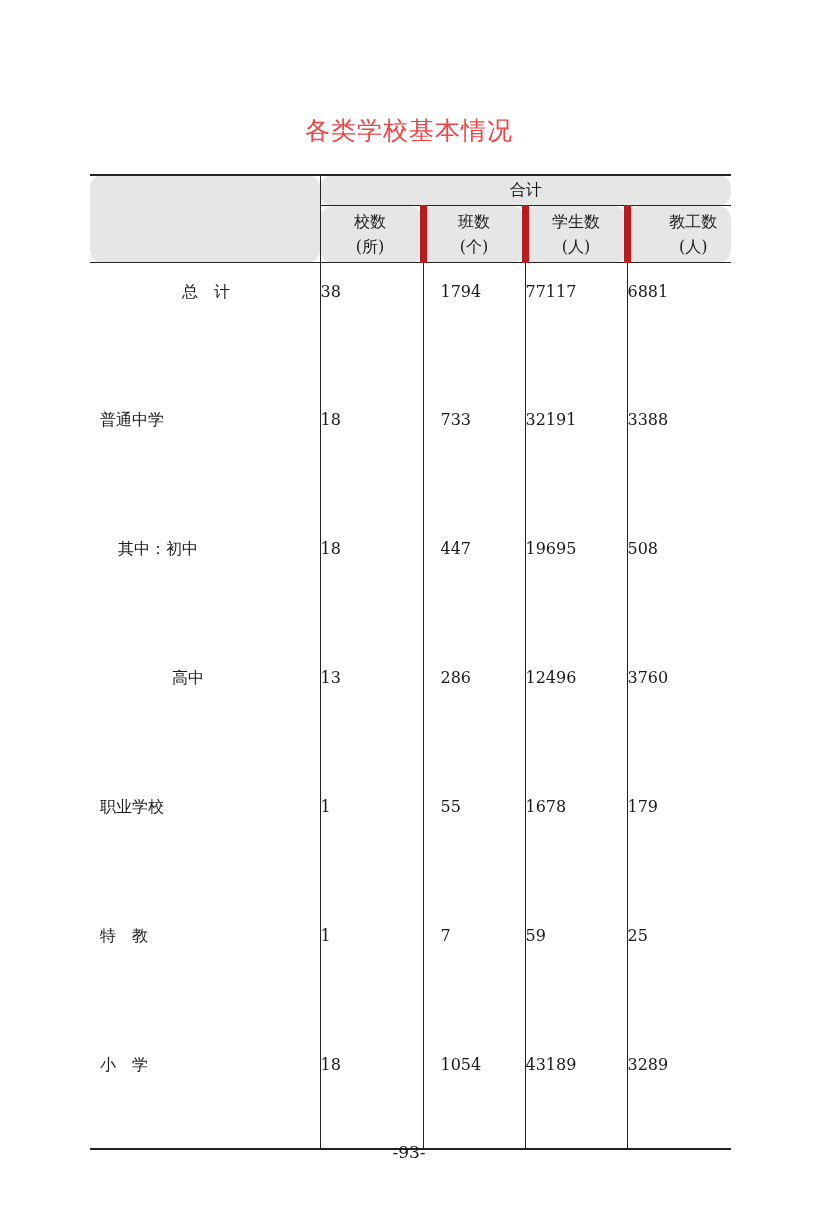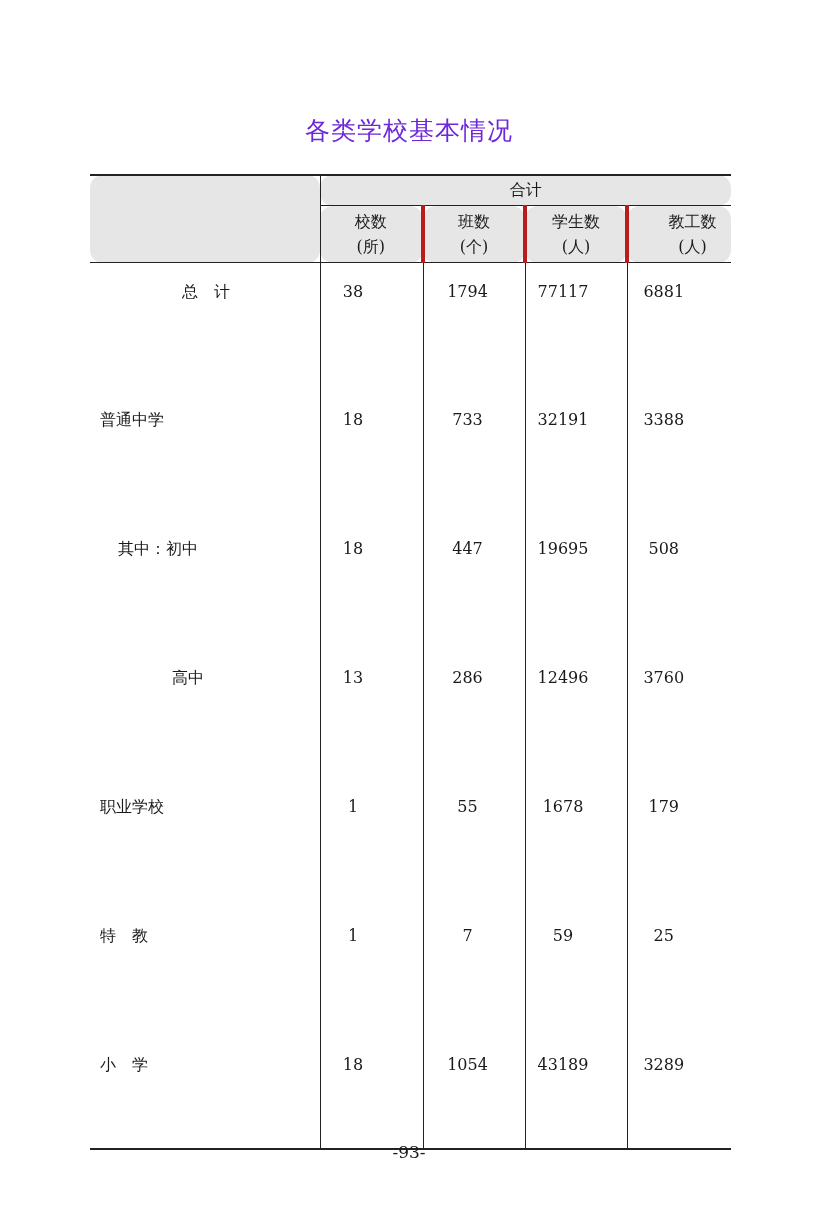--- a/index.html
+++ b/index.html
@@ -16,21 +16,21 @@
       overflow: hidden;
     }
     .page-title {
       position: absolute;
       left: 0;
       width: 818px;
       top: 114px;
       text-align: center;
       font-size: 25px;
       letter-spacing: 1px;
-      color: #6d28d9;
+      color: #ef4444;
     }
     .table-wrap {
       position: absolute;
       left: 90px;
       top: 174px;
       width: 641px;
     }
     table {
       border-collapse: collapse;
       width: 641px;
@@ -58,40 +58,40 @@
       border-bottom: 1.5px solid #222;
     }
     th.group-head {
       height: 29px;
       border-bottom: 1px solid #222;
     }
     th.col-head {
       height: 56px;
       line-height: 25px;
       border-bottom: 1.5px solid #222;
-      border-right: 4px solid #b91c1c;
+      border-right: 7px solid #b91c1c;
     }
     th.col-head:last-child { border-right: none; padding-left: 25px; }
     .unit { display: block; }
 
     tbody td {
       height: 129px;
       font-size: 16px;
       padding: 0;
       vertical-align: top;
       padding-top: 18px;
       box-sizing: border-box;
     }
     tbody tr:first-child td { padding-top: 19px; }
     tbody td.label {
       border-right: 1px solid #222;
     }
     tbody td.num {
       border-right: 1px solid #222;
-      text-align: center;
+      text-align: left;
       margin-top: 48px;
     }
     tbody td.num:last-child { border-right: none; }
     tbody td.num.c1 { padding-right: 37px; }
     tbody td.num.c2 { padding-right: 30px; padding-left: 17px; }
     tbody td.num.c3 { padding-right: 26px; }
     tbody td.num.c4 { padding-right: 31px; }
     tbody tr:last-child td {
       height: 112px;
       border-bottom: 2.5px solid #222;

